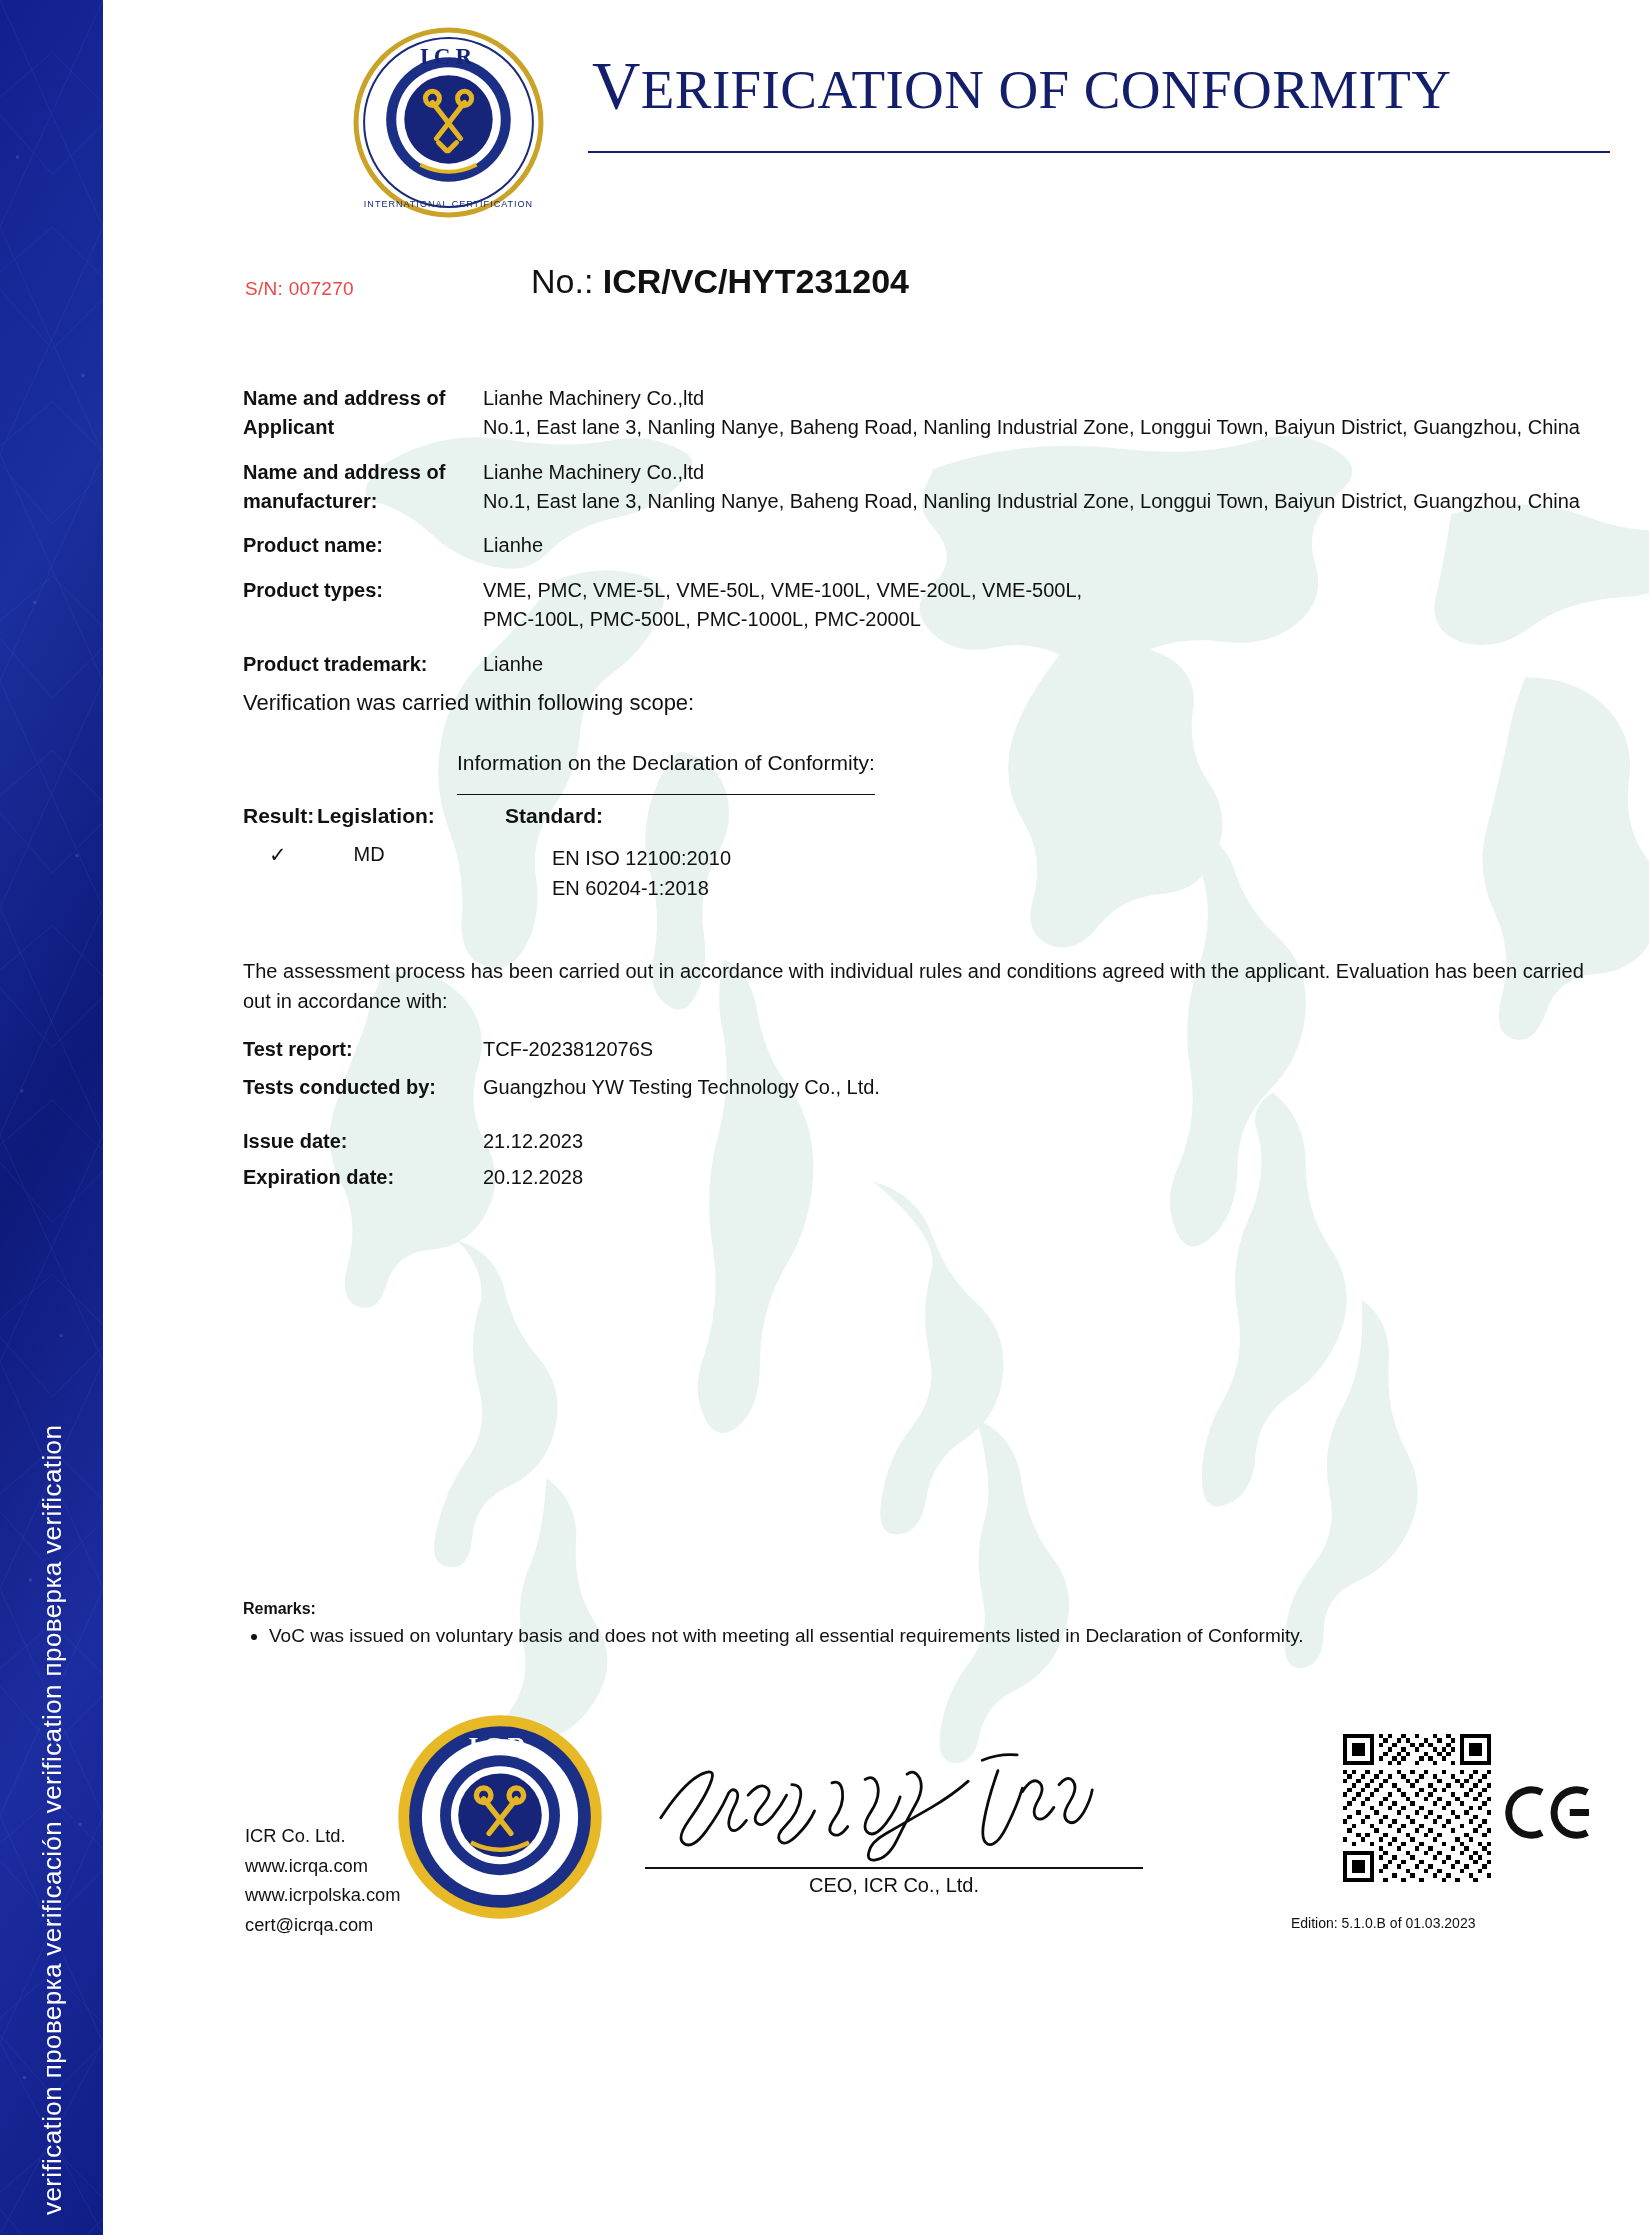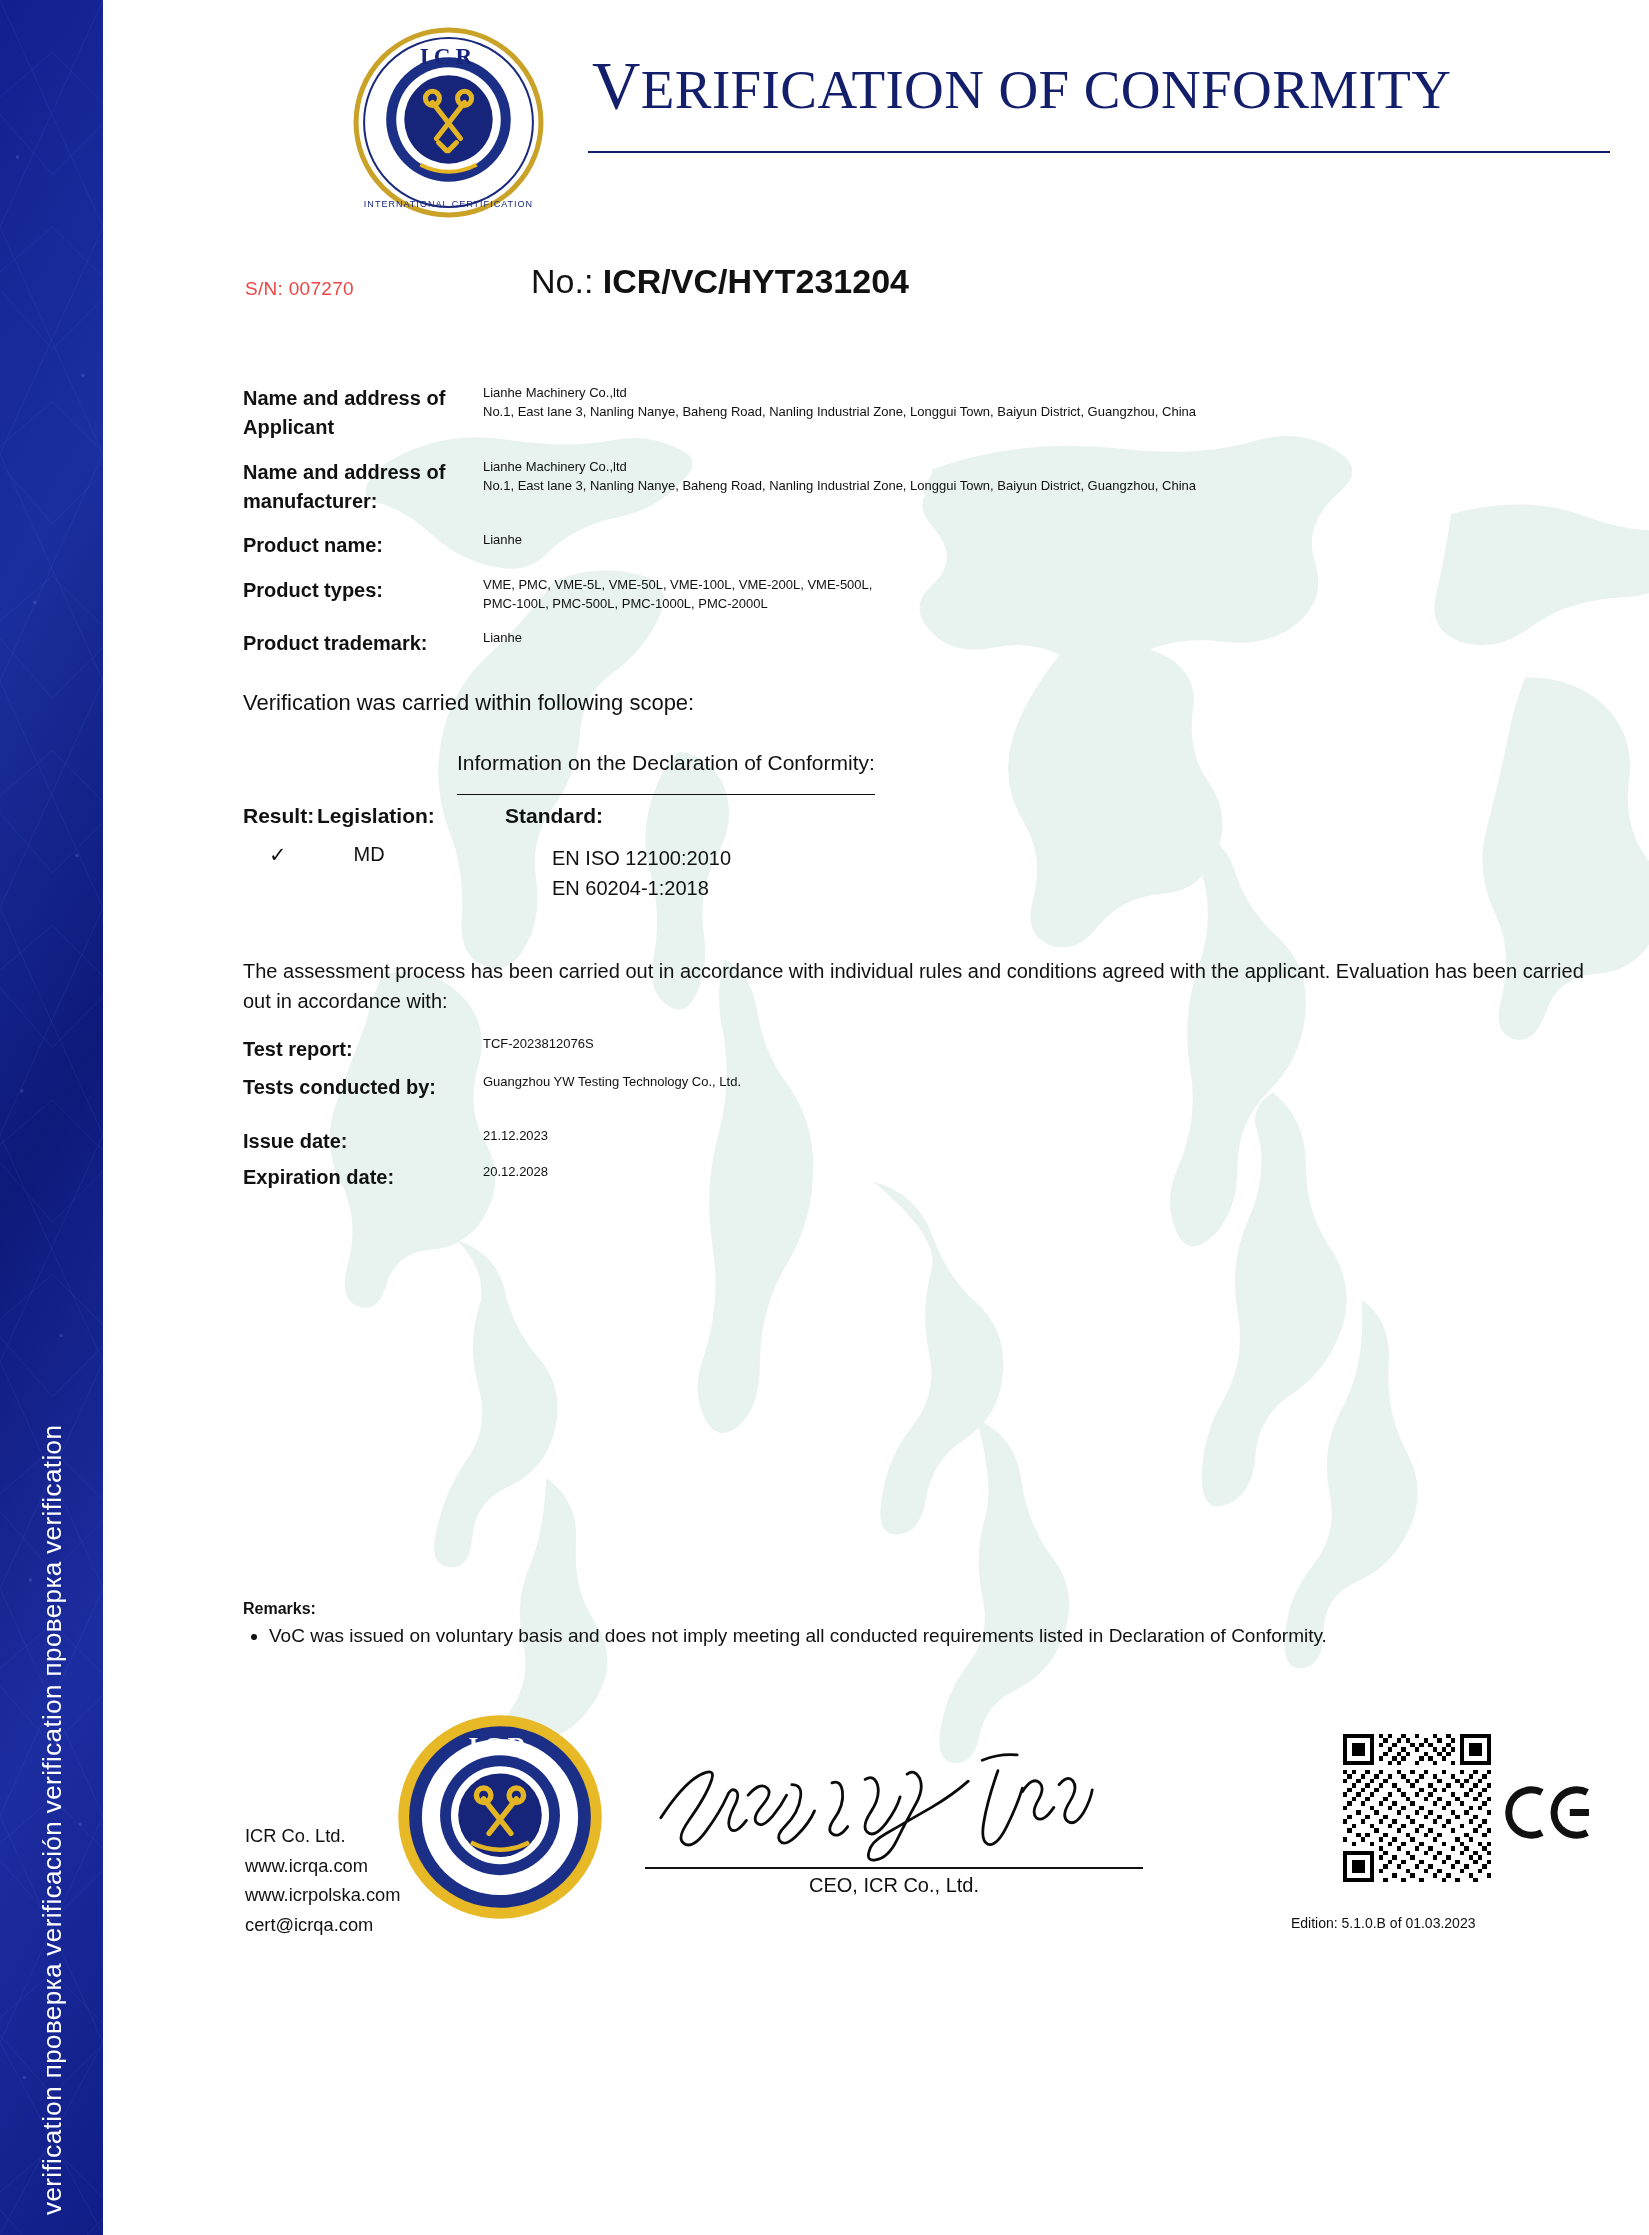--- a/index.html
+++ b/index.html
@@ -109,21 +109,21 @@
   .frow { display: flex; margin-bottom: 15.7px; }
   .flabel {
     width: 240px;
     flex: 0 0 240px;
     font-size: 20px;
     font-weight: bold;
     color: #111;
     line-height: 1.45;
   }
   .fval {
-    font-size: 13px;
+    font-size: 20px;
     color: #111;
     line-height: 1.45;
   }
   .scope-line {
     position: absolute;
     left: 140px; top: 690px;
     font-size: 22px;
     color: #111;
   }
 
@@ -350,21 +350,21 @@
       </div>
       <div class="frow" style="margin-bottom:7px">
         <div class="flabel">Expiration date:</div>
         <div class="fval">20.12.2028</div>
       </div>
     </div>
 
     <div class="remarks">
       <div class="remarks-title">Remarks:</div>
       <ul>
-        <li>VoC was issued on voluntary basis and does not imply meeting all conducted requirements listed in Declaration of Conformity.</li>
+        <li>VoC was issued on voluntary basis and does not with meeting all essential requirements listed in Declaration of Conformity.</li>
       </ul>
     </div>
 
     <svg class="footer-logo" viewBox="0 0 240 240">
       <circle cx="120" cy="120" r="112" fill="#e7b927"></circle>
       <circle cx="120" cy="120" r="100" fill="#1b2f86"></circle>
       <circle cx="120" cy="120" r="86" fill="#ffffff"></circle>
       <circle cx="120" cy="118" r="66" fill="#1b2f86"></circle>
       <circle cx="120" cy="118" r="54" fill="#ffffff"></circle>
       <circle cx="120" cy="118" r="46" fill="#16257a"></circle>

